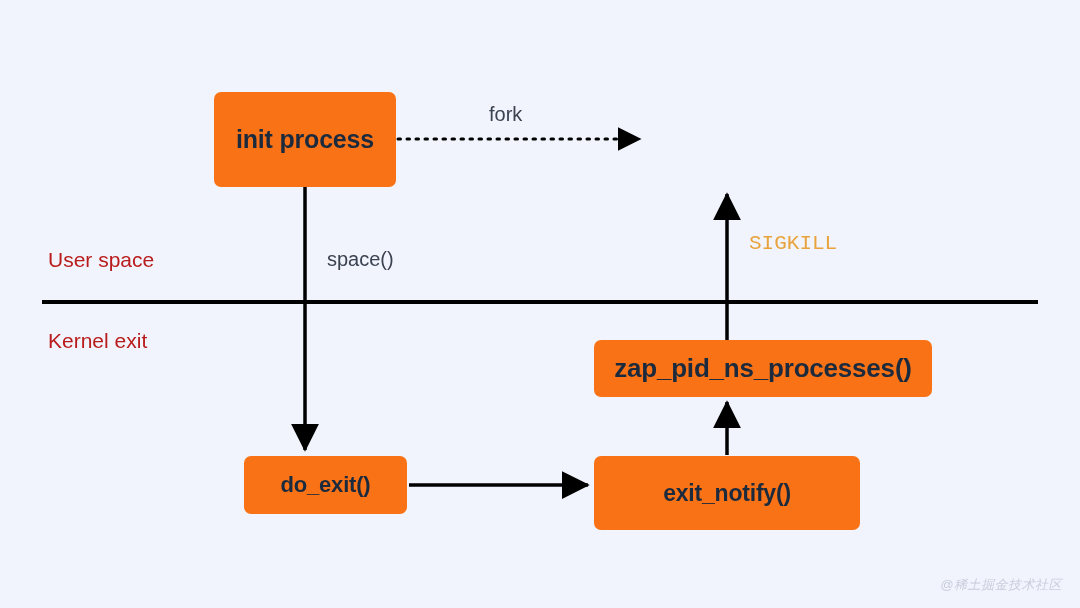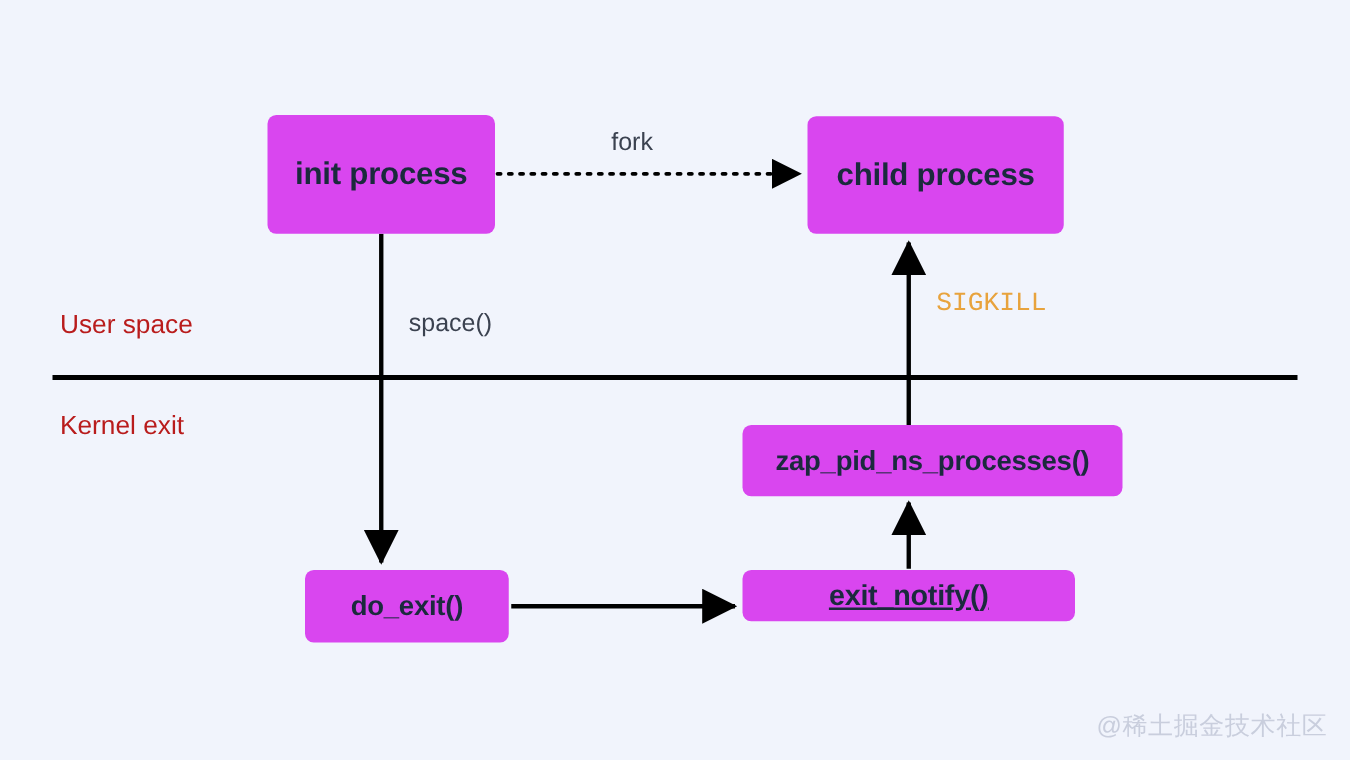--- a/index.html
+++ b/index.html
@@ -20,50 +20,49 @@
   }
   svg.layer {
     position: absolute;
     left: 0;
     top: 0;
     width: 1080px;
     height: 608px;
   }
   .node {
     position: absolute;
-    background: #d946ef;
+    background: #f97316;
     border-radius: 7px;
     display: flex;
     align-items: center;
     justify-content: center;
     color: #1b2a3d;
     font-weight: bold;
     letter-spacing: -0.2px;
     box-sizing: border-box;
   }
   #node-init-process {
     left: 214px; top: 92px; width: 182px; height: 95px;
     font-size: 25px;
   }
   #node-child-process {
     left: 646px; top: 93px; width: 205px; height: 94px;
     font-size: 25px;
   }
   #node-zap-pid-ns-processes {
-    left: 594px; top: 340px; width: 304px; height: 57px;
-    font-size: 22px;
+    left: 594px; top: 340px; width: 338px; height: 57px;
+    font-size: 26px;
   }
   #node-do-exit {
     left: 244px; top: 456px; width: 163px; height: 58px;
     font-size: 22px;
   }
   #node-exit-notify {
-    left: 594px; top: 456px; width: 266px; height: 41px;
+    left: 594px; top: 456px; width: 266px; height: 74px;
     font-size: 23px;
-    text-decoration: underline;
   }
   .edge-label {
     position: absolute;
     color: #3b4250;
     font-size: 20px;
     white-space: nowrap;
   }
   #label-fork { left: 489px; top: 103px; }
   #label-exit { left: 327px; top: 248px; }
   #label-sigkill {
@@ -78,23 +77,24 @@
     font-size: 21px;
     white-space: nowrap;
   }
   #label-user-space { left: 48px; top: 248px; }
   #label-kernel-space { left: 48px; top: 329px; }
   #watermark {
     position: absolute;
     right: 18px;
     bottom: 14px;
     color: #c9cedd;
-    font-size: 20px;
+    font-size: 13px;
     letter-spacing: 0.5px;
     white-space: nowrap;
+    font-style: italic;
   }
 </style>
 </head>
 <body>
 
 <div id="diagram-root">
 
   <svg class="layer" viewBox="0 0 1080 608" xmlns="http://www.w3.org/2000/svg">
     <defs>
       <marker id="arrowhead-solid" markerWidth="9" markerHeight="9" refX="7.5" refY="4" orient="auto" markerUnits="strokeWidth">
@@ -113,21 +113,20 @@
 
     <line x1="409" y1="485" x2="588" y2="485" stroke="#000000" stroke-width="3.5" marker-end="url(#arrowhead-solid)"></line>
 
     <line x1="727" y1="455" x2="727" y2="402" stroke="#000000" stroke-width="3.5" marker-end="url(#arrowhead-solid)"></line>
 
     <line x1="727" y1="340" x2="727" y2="194" stroke="#000000" stroke-width="3.5" marker-end="url(#arrowhead-solid)"></line>
   </svg>
 
   <div class="node" id="node-init-process">init process</div>
 
-  <div class="node" id="node-child-process">child process</div>
 
   <div class="node" id="node-zap-pid-ns-processes">zap_pid_ns_processes()</div>
 
   <div class="node" id="node-do-exit">do_exit()</div>
 
   <div class="node" id="node-exit-notify">exit_notify()</div>
 
   <div class="edge-label" id="label-fork">fork</div>
 
   <div class="edge-label" id="label-exit">space()</div>

